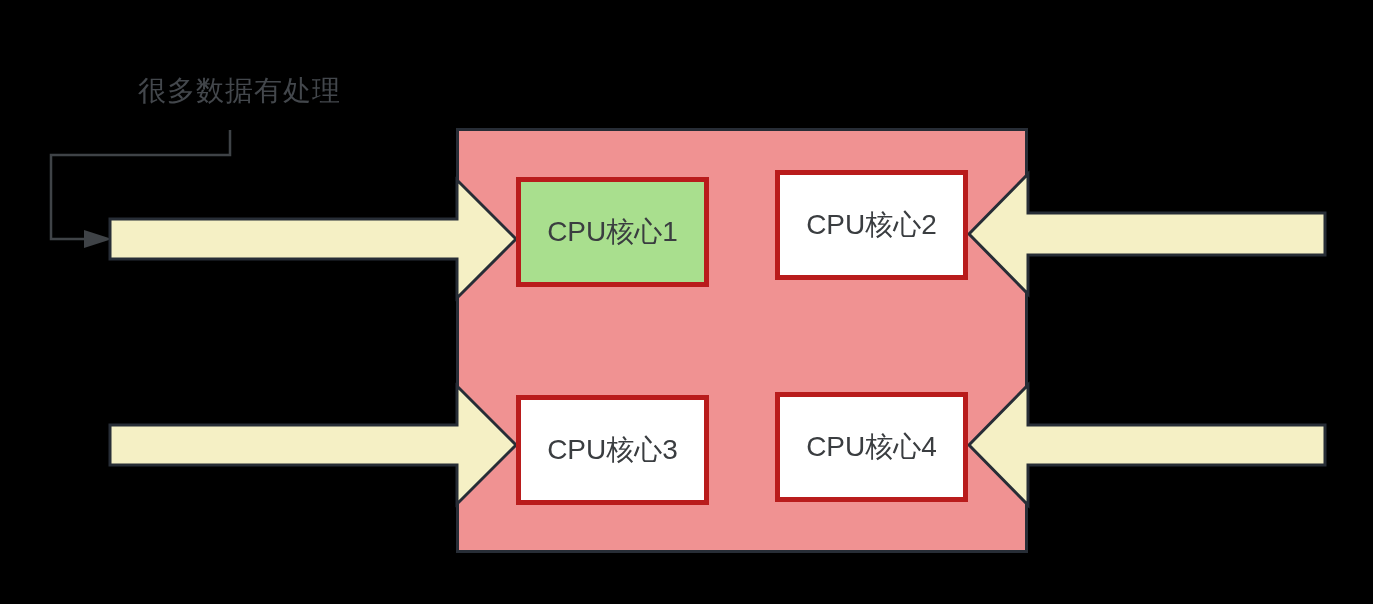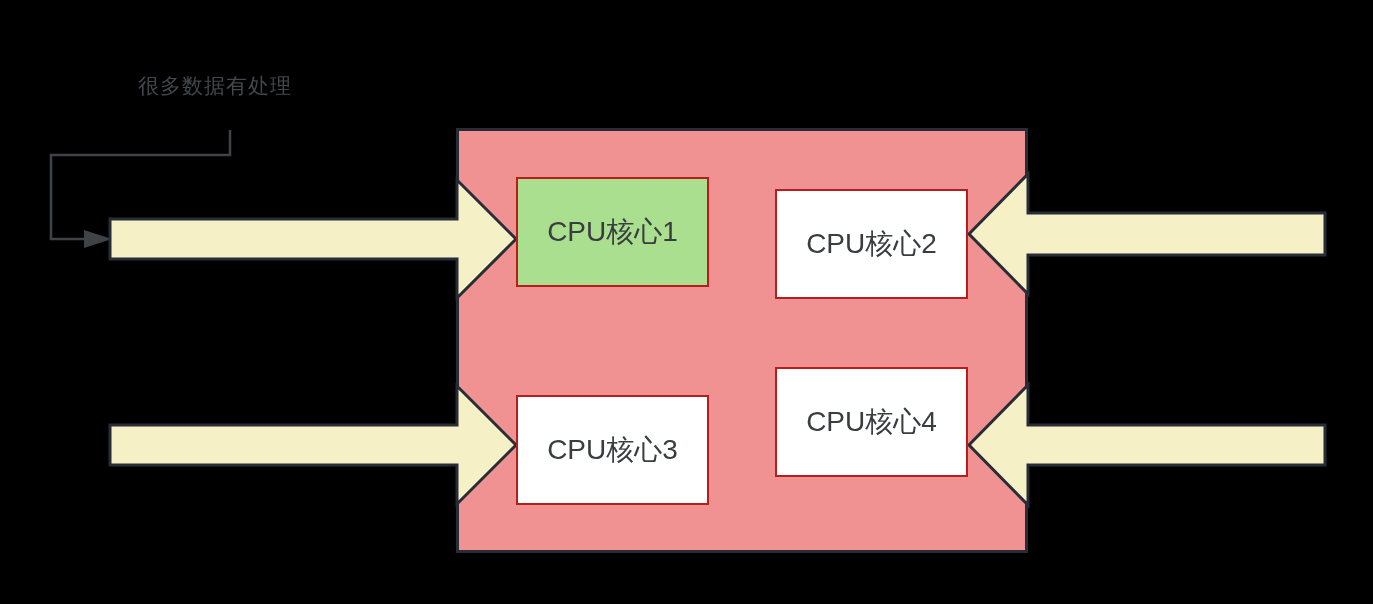--- a/index.html
+++ b/index.html
@@ -12,21 +12,21 @@
     width: 1373px;
     height: 604px;
     background: #000000;
     overflow: hidden;
     font-family: "Liberation Sans", sans-serif;
   }
   .annotation {
     position: absolute;
     left: 138px;
     top: 72px;
-    font-size: 21px;
+    font-size: 28px;
     letter-spacing: 1px;
     color: #43474c;
     z-index: 2;
     white-space: nowrap;
   }
   .overlay {
     position: absolute;
     left: 0;
     top: 0;
     width: 1373px;
@@ -42,37 +42,37 @@
     background: #f09292;
     border: 3px solid #272d36;
     box-sizing: border-box;
     z-index: 1;
   }
   .core {
     position: absolute;
     width: 193px;
     height: 110px;
     background: #ffffff;
-    border: 2px solid #b91c1c;
+    border: 5px solid #b91c1c;
     box-sizing: border-box;
     display: flex;
     align-items: center;
     justify-content: center;
     z-index: 3;
   }
   .core--highlight { background: #a9df8e; }
   .core__label {
     font-size: 28px;
     color: #3a3d40;
     white-space: nowrap;
   }
   .core--1 { left: 516px; top: 177px; }
-  .core--2 { left: 775px; top: 189px; }
+  .core--2 { left: 775px; top: 170px; }
   .core--3 { left: 516px; top: 395px; }
-  .core--4 { left: 775px; top: 367px; }
+  .core--4 { left: 775px; top: 392px; }
   .block-arrow {
     fill: #f5f0c5;
     stroke: #272d36;
     stroke-width: 3;
     stroke-linejoin: miter;
   }
   .connector-line {
     fill: none;
     stroke: #3f4347;
     stroke-width: 2.5;

